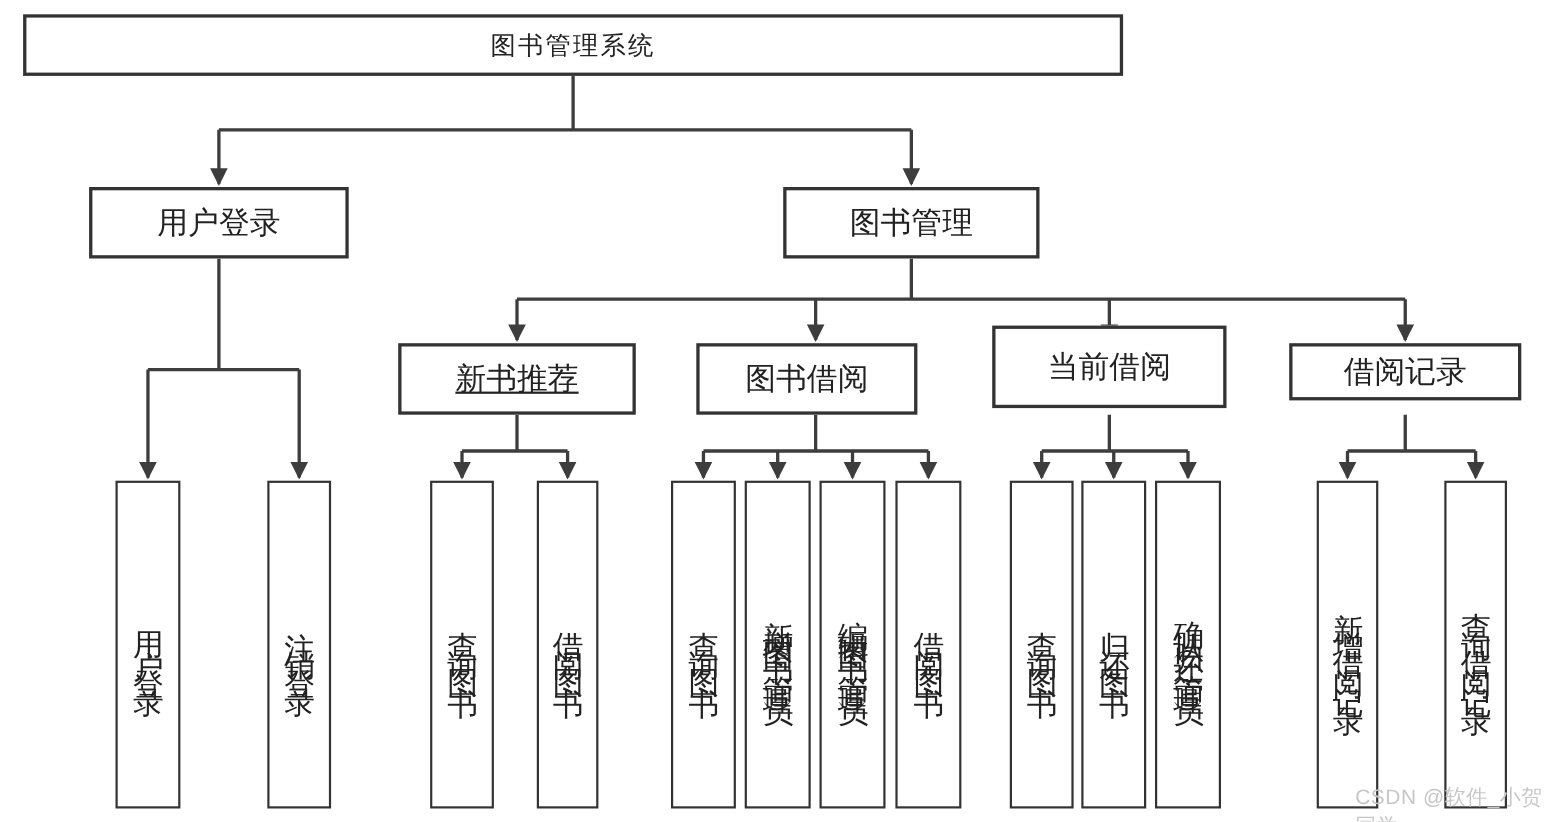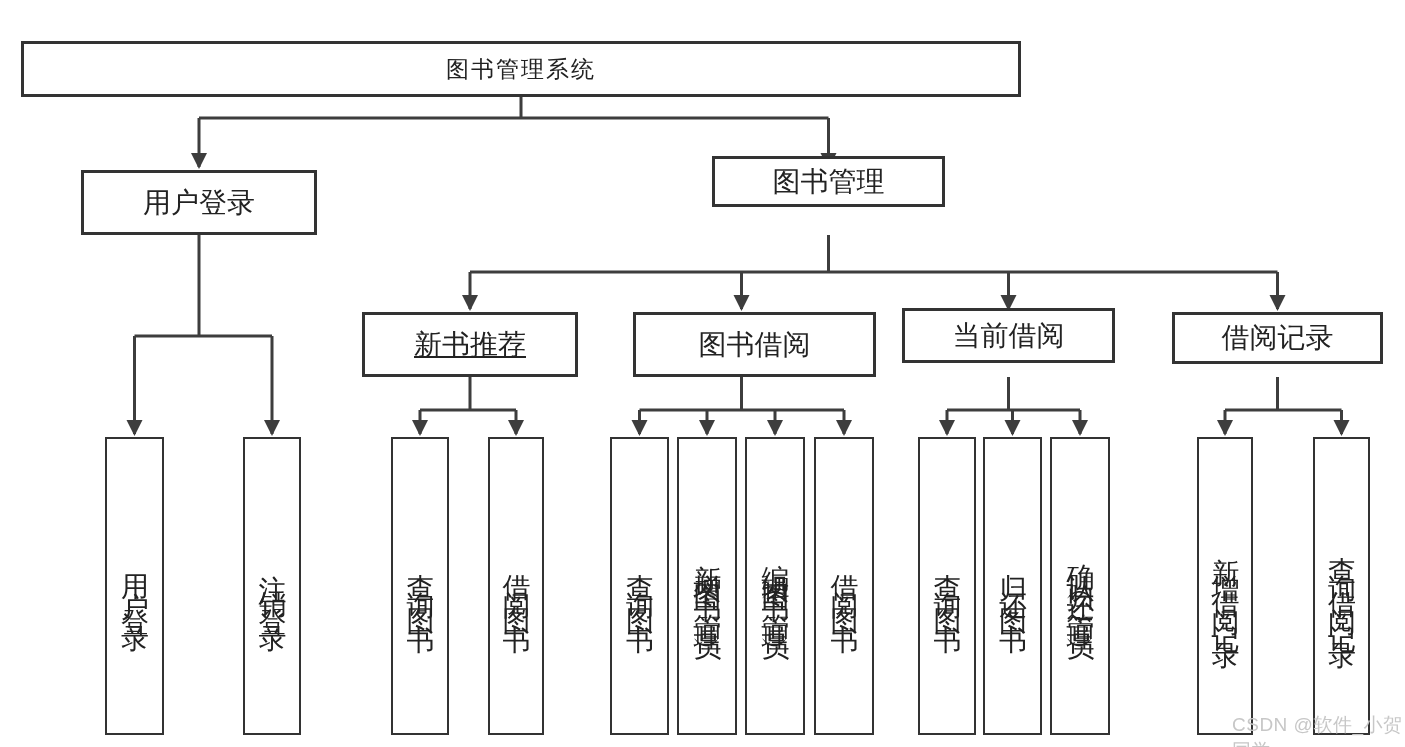--- a/index.html
+++ b/index.html
@@ -50,36 +50,36 @@
       <polygon points="699,420 715,420 707,436" fill="#3d3d3d"></polygon>
       <polygon points="767,420 783,420 775,436" fill="#3d3d3d"></polygon>
       <polygon points="836,420 852,420 844,436" fill="#3d3d3d"></polygon>
       <polygon points="939,420 955,420 947,436" fill="#3d3d3d"></polygon>
       <polygon points="1004.5,420 1020.5,420 1012.5,436" fill="#3d3d3d"></polygon>
       <polygon points="1072,420 1088,420 1080,436" fill="#3d3d3d"></polygon>
       <polygon points="1217,420 1233,420 1225,436" fill="#3d3d3d"></polygon>
       <polygon points="1333.5,420 1349.5,420 1341.5,436" fill="#3d3d3d"></polygon>
     </svg>
   <div id="watermark">CSDN @软件_小贺同学</div>
-<div class="node horiz root" style="left: 21px; top: 13px; width: 1000px; height: 56px; margin-top: 28px;">
+<div class="node horiz root" style="left: 21px; top: 13px; width: 1000px; height: 56px;">
       <span class="lbl">图书管理系统</span>
     </div>
     <div class="node horiz" style="left: 81px; top: 170px; width: 236px; height: 65px;">
       <span class="lbl">用户登录</span>
     </div>
-    <div class="node horiz" style="left: 712px; top: 156px; width: 233px; height: 51px;">
+    <div class="node horiz" style="left: 712px; top: 170px; width: 233px; height: 65px;">
       <span class="lbl">图书管理</span>
     </div>
     <div class="node horiz" style="left: 362px; top: 312px; width: 216px; height: 65px; text-decoration: underline;">
       <span class="lbl">新书推荐</span>
     </div>
-    <div class="node horiz" style="left: 633px; top: 312px; width: 243px; height: 65px;">
+    <div class="node horiz" style="left: 633px; top: 312px; width: 201px; height: 65px;">
       <span class="lbl">图书借阅</span>
     </div>
-    <div class="node horiz" style="left: 902px; top: 308px; width: 213px; height: 55px;">
+    <div class="node horiz" style="left: 902px; top: 296px; width: 213px; height: 75px;">
       <span class="lbl">当前借阅</span>
     </div>
     <div class="node horiz" style="left: 1172px; top: 312px; width: 211px; height: 52px;">
       <span class="lbl">借阅记录</span>
     </div>
     <div class="node vert" style="left: 105px; top: 437px; width: 59px; height: 298px;">
       <span class="lbl" style="letter-spacing: 17px;">用户登录</span>
     </div>
     <div class="node vert" style="left: 243px; top: 437px; width: 58px; height: 298px;">
       <span class="lbl" style="letter-spacing: 17px;">注销登录</span>

